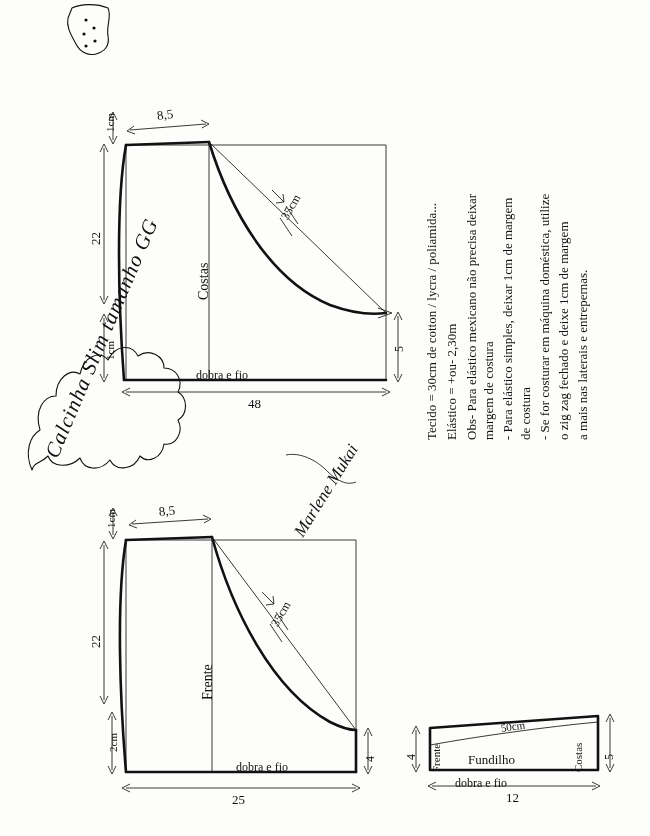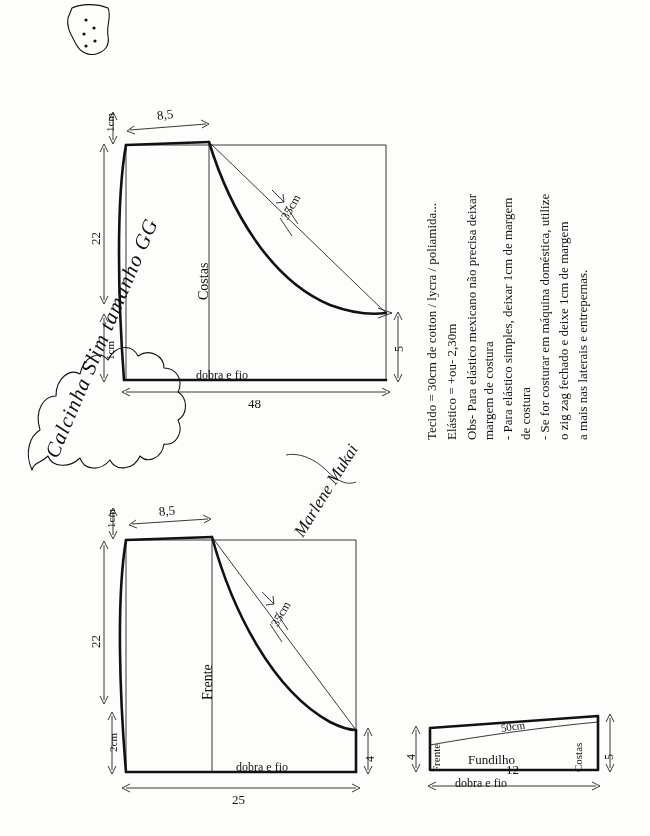--- a/index.html
+++ b/index.html
@@ -190,15 +190,15 @@
   <div class="txt" style="left:363px;top:762px;font-size:12px;transform:rotate(-90deg);transform-origin:0 0;">4</div>
   <div class="txt" style="left:268px;top:622px;font-size:12px;transform:rotate(-60deg);transform-origin:0 0;">35cm</div>
 
   <div class="txt" style="left:468px;top:752px;font-size:13px;text-align:right;">Fundilho</div>
   <div class="txt" style="left:455px;top:776px;font-size:12px;">dobra e fio</div>
   <div class="txt" style="left:404px;top:760px;font-size:12px;transform:rotate(-90deg);transform-origin:0 0;">4</div>
   <div class="txt" style="left:430px;top:772px;font-size:11px;transform:rotate(-90deg);transform-origin:0 0;">Frente</div>
   <div class="txt" style="left:572px;top:772px;font-size:11px;transform:rotate(-90deg);transform-origin:0 0;">Costas</div>
   <div class="txt" style="left:602px;top:760px;font-size:12px;transform:rotate(-90deg);transform-origin:0 0;">5</div>
   <div class="txt" style="left:500px;top:722px;font-size:11px;transform:rotate(-8deg);transform-origin:0 0;">50cm</div>
-  <div class="txt" style="left:506px;top:762px;font-size:13px;">12</div>
+  <div class="txt" style="left:506px;top:790px;font-size:13px;">12</div>
 
 </div>
 
 </body></html>

